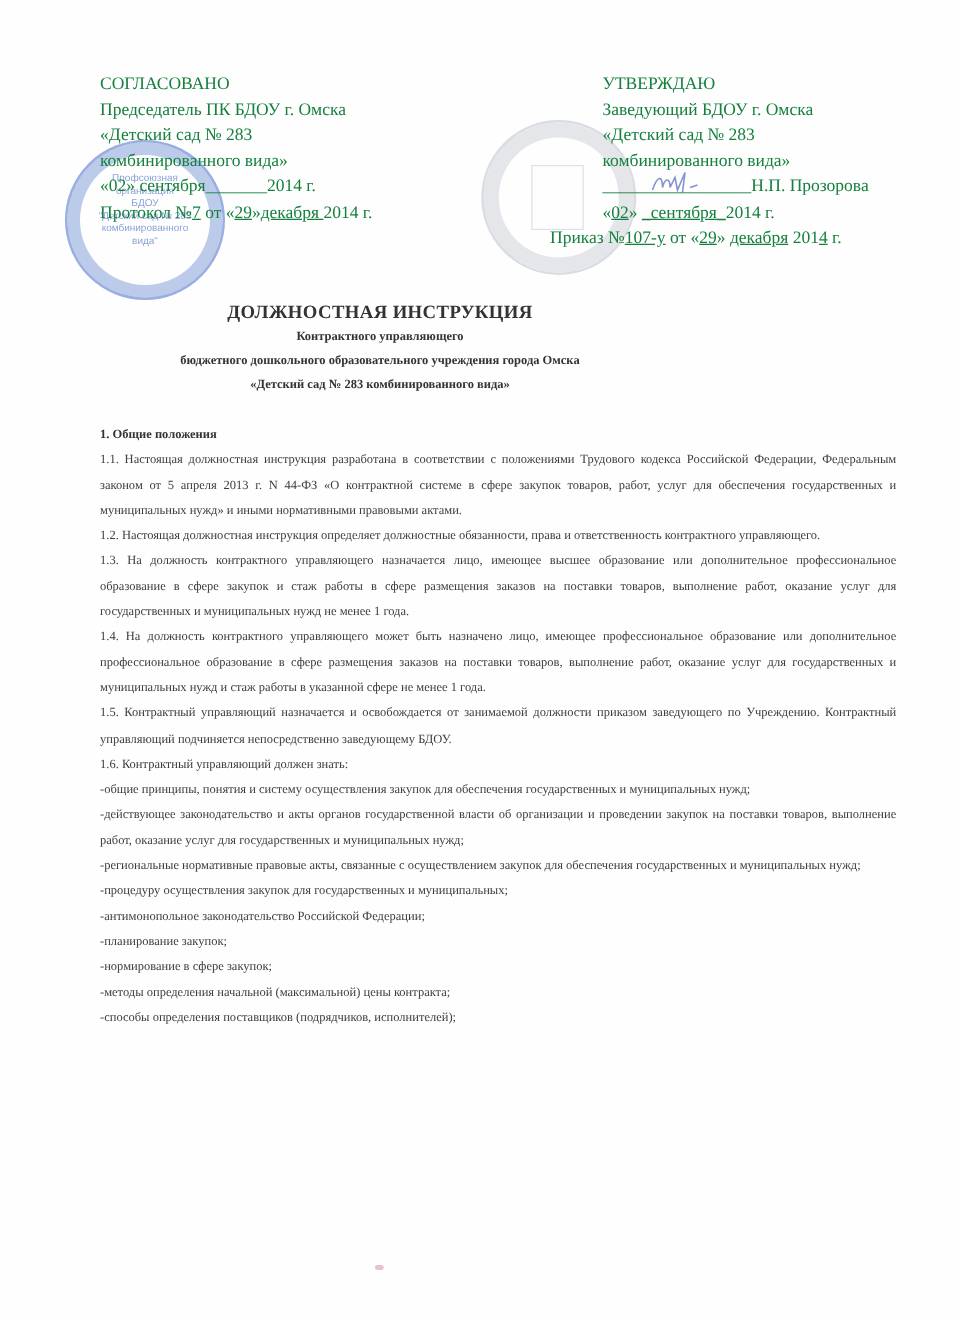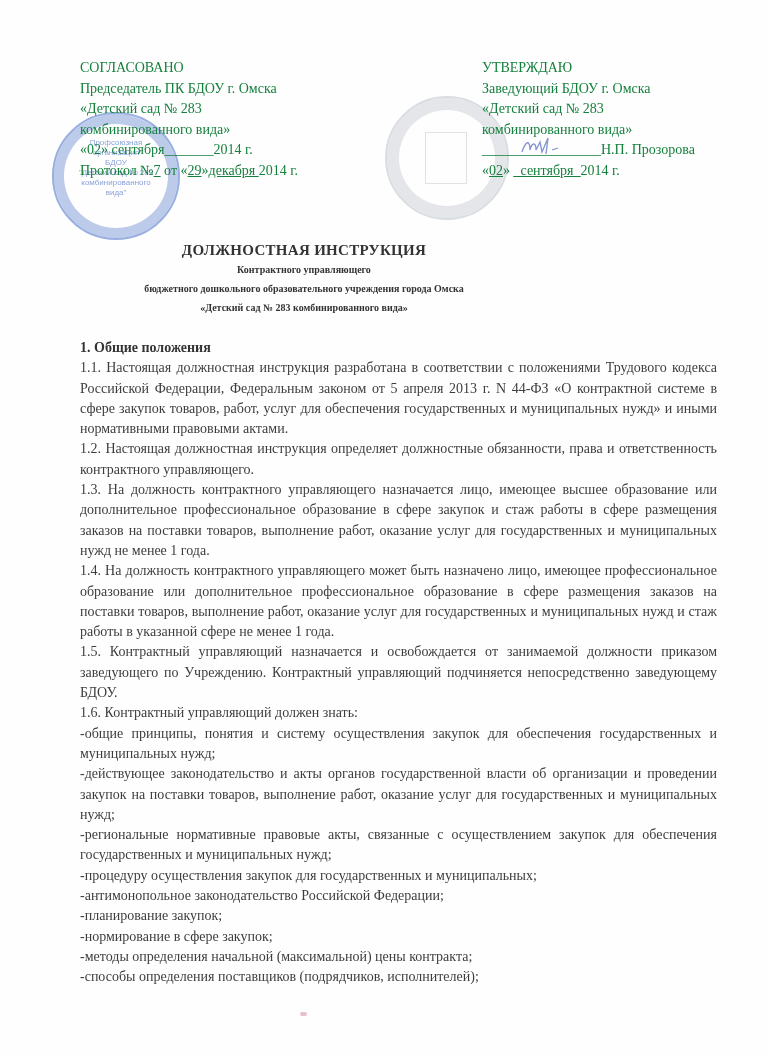--- a/index.html
+++ b/index.html
@@ -36,21 +36,21 @@
   .stamp-gray .rect {
     position: absolute; left: 38px; top: 34px; width: 40px; height: 50px;
     border: 1px solid rgba(150,160,175,0.3);
   }
   .signature {
     position: absolute; left: 518px; top: 136px; width: 60px; height: 22px;
   }
   .title-block { position: absolute; left: 0; top: 240px; width: 608px; text-align: center; font-weight: bold; color: #333; }
   .title-block .t1 { font-size: 15px; line-height: 20px; letter-spacing: 0.3px; }
   .title-block .t2 { font-size: 10px; line-height: 19px; }
-  .body { position: absolute; left: 80px; top: 338px; width: 637px; font-size: 14px; line-height: 20.3px; color: #3d3d3d; text-align: justify; }
+  .body { position: absolute; left: 80px; top: 338px; width: 637px; font-size: 10px; line-height: 20.3px; color: #3d3d3d; text-align: justify; }
   .body .h { font-weight: bold; color: #333; }
   .body p { margin: 0; }
   .mark { position: absolute; left: 300px; top: 1012px; width: 7px; height: 4px; background: rgba(200,80,100,0.35); border-radius: 2px; }
 </style>
 </head>
 <body>
 
 <div class="page">
 
   <div class="stamp stamp-blue">
@@ -85,20 +85,23 @@
     <div class="line">УТВЕРЖДАЮ</div>
     <div class="line">Заведующий БДОУ г. Омска</div>
     <div class="line">«Детский сад № 283</div>
     <div class="line">комбинированного вида»</div>
     <div class="line">
       <span>_________________</span><span>Н.П. Прозорова</span>
     </div>
     <div class="line">
       <span>«</span><span class="u">02</span><span>» </span><span class="u">_сентября_</span><span>2014 г.</span>
     </div>
+    <div class="line order">
+      <span>Приказ №</span><span class="u">107-у</span><span> от «</span><span class="u">29</span><span>» </span><span class="u">декабря</span><span> 201</span><span class="u">4</span><span> г.</span>
+    </div>
   </div>
 
   <svg class="signature" viewBox="0 0 60 22">
     <path d="M4 16 C8 4, 12 4, 12 14 C14 6, 18 6, 18 14 L22 6 L24 16 L30 2 L28 18 M34 14 L40 12" fill="none" stroke="#5a6fc0" stroke-width="1.3" stroke-opacity="0.75"></path>
   </svg>
 
   <div class="title-block">
     <div class="t1">ДОЛЖНОСТНАЯ ИНСТРУКЦИЯ</div>
     <div class="t2">Контрактного управляющего</div>
     <div class="t2">бюджетного дошкольного образовательного учреждения  города Омска</div>

